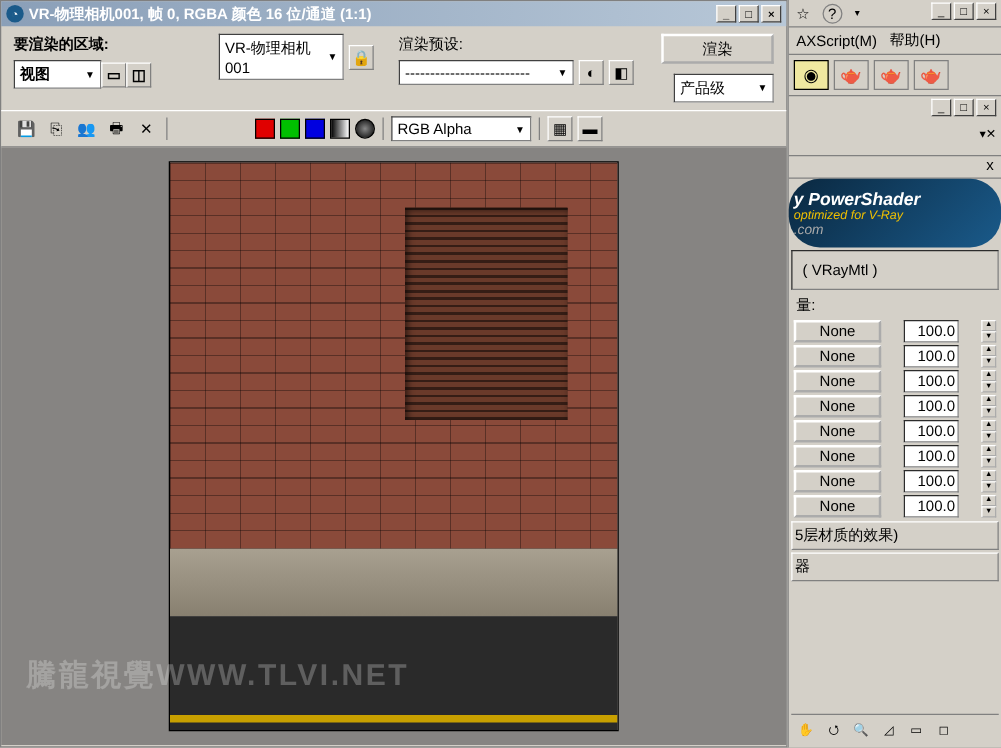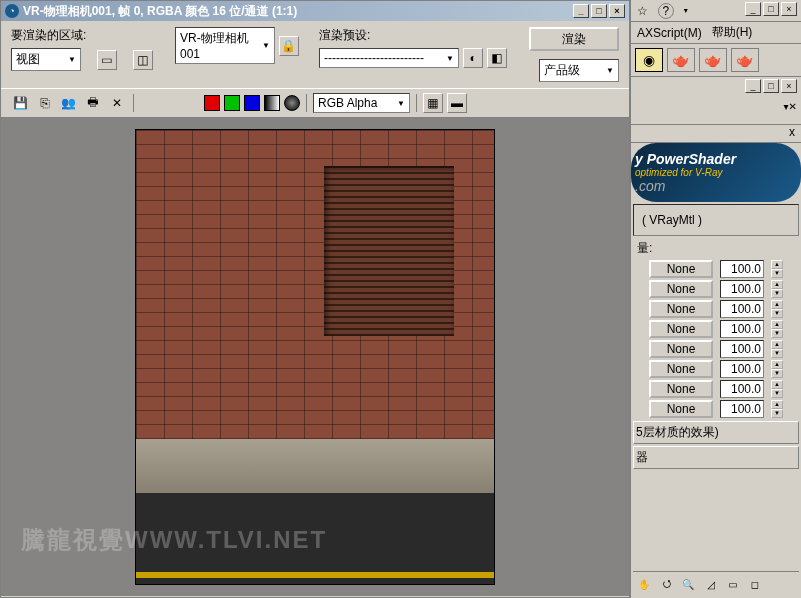--- a/index.html
+++ b/index.html
@@ -12,21 +12,21 @@
 .win-btns { display: flex; gap: 2px; }
 .win-btn { width: 16px; height: 14px; background: #d4d0c8; border: 1px solid #fff; border-right-color: #404040; border-bottom-color: #404040; display: flex; align-items: center; justify-content: center; font-size: 9px; color: #000; cursor: pointer; }
 .combo { background: #fff; border: 1px solid #808080; border-top-color: #404040; border-left-color: #404040; padding: 2px 4px; display: flex; align-items: center; min-width: 40px; }
 .combo .arrow { margin-left: auto; font-size: 8px; }
 .tb-btn { width: 20px; height: 20px; background: #d4d0c8; border: 1px solid #fff; border-right-color: #808080; border-bottom-color: #808080; display: flex; align-items: center; justify-content: center; cursor: pointer; }
 .tb-btn.flat { border: 1px solid transparent; }
 .render-btn { width: 90px; height: 24px; background: #d4d0c8; border: 2px outset #fff; cursor: pointer; }
 
 .row2 { display: flex; padding: 6px 10px; gap: 4px; align-items: flex-start; }
 .col { display: flex; flex-direction: column; gap: 4px; }
-.col-area { width: 160px; }
+.col-area { width: 160px; font-weight: bold; }
 .col-vp { width: 140px; }
 .col-preset { width: 200px; }
 .col-render { margin-left: auto; justify-content: center; }
 
 .icon-row { display: flex; align-items: center; gap: 4px; padding: 4px 10px; border-top: 1px solid #fff; border-bottom: 1px solid #808080; background: #d4d0c8; }
 .color-swatch { width: 16px; height: 16px; border: 1px solid #000; display: inline-block; }
 .swatch-red { background: #e00000; } .swatch-green { background: #00c000; } .swatch-blue { background: #0000e0; } .swatch-circle { background: radial-gradient(circle, #888, #000); border-radius: 50%; }
 
 .viewport { position: relative; width: 100%; height: 478px; background: #868482; display: flex; align-items: center; justify-content: center; }
 .render-img { width: 360px; height: 456px; position: relative; overflow: hidden; border: 1px solid #000; }
@@ -42,24 +42,24 @@
 .right-panel { position: absolute; left: 630px; top: 0; width: 171px; height: 598px; background: #d4d0c8; border-left: 1px solid #808080; }
 .menu-row { display: flex; padding: 2px 6px; gap: 10px; align-items: center; border-bottom: 1px solid #808080; height: 22px; }
 .app-btns { position: absolute; right: 4px; top: 2px; display: flex; gap: 2px; }
 .teapot-row { display: flex; padding: 4px; gap: 4px; border-bottom: 1px solid #808080; }
 .teapot { width: 28px; height: 24px; border: 1px solid #808080; display: flex; align-items: center; justify-content: center; font-size: 14px; }
 .teapot.active { border: 1px solid #000; background: #f0e8a0; }
 
 .panel-section { border: 1px solid #808080; border-top-color: #fff; border-left-color: #fff; margin: 2px; padding: 2px; }
 .powershader { background: linear-gradient(135deg, #0a2840, #1a5a8a); color: #fff; padding: 8px 4px; font-style: italic; border-radius: 25px; }
 .powershader .sub { color: #f0c000; font-size: 10px; }
-.powershader .sub2 { color: #aaa; font-size: 14px; }
+.powershader .sub2 { color: #aaa; font-size: 11px; }
 .mat-name { background: #d4d0c8; padding: 8px; border: 1px inset #808080; margin: 2px; }
 
-.slot-row { display: flex; gap: 7px; padding: 1px 18px; }
+.slot-row { display: flex; gap: 18px; padding: 1px 4px; }
 .slot-btn { flex: 1; height: 18px; background: #d4d0c8; border: 2px outset #fff; text-align: center; line-height: 14px; cursor: pointer; }
 .spinner { width: 44px; height: 18px; background: #fff; border: 1px inset #808080; text-align: right; padding-right: 2px; line-height: 16px; }
 .spin-btns { width: 12px; display: flex; flex-direction: column; }
 .spin-btn { height: 9px; background: #d4d0c8; border: 1px outset #fff; font-size: 6px; line-height: 6px; text-align: center; cursor: pointer; }
 
 .bottom-tools { position: absolute; bottom: 2px; left: 2px; right: 2px; display: flex; gap: 2px; padding: 2px; border-top: 1px solid #808080; }
 .close-x { padding: 0 4px; }
 .small-icon { font-size: 10px; }
 .divider-v { width: 1px; height: 18px; background: #808080; margin: 0 2px; }
 </style>
@@ -74,21 +74,21 @@
     <div class="win-btns">
       <div class="win-btn">_</div>
       <div class="win-btn">□</div>
       <div class="win-btn">×</div>
     </div>
   </div>
 
   <div class="row2">
     <div class="col col-area">
       <label>要渲染的区域:</label>
-      <div style="display:flex;gap:16px;align-items:center">
+      <div style="display:flex;gap:0;align-items:center">
         <div class="combo" style="width:70px">
           <span>视图</span>
             <span class="arrow">▼</span>
         </div>
         <div class="tb-btn">▭</div>
         <div class="tb-btn">◫</div>
       </div>
     </div>
     <div class="col col-vp">
       <div style="display:flex;gap:4px;align-items:center">
@@ -126,21 +126,21 @@
     <div class="tb-btn flat">🖶</div>
     <div class="tb-btn flat">✕</div>
     <div class="divider-v"></div>
     <div style="width:60px"></div>
     <span class="color-swatch swatch-red"></span>
     <span class="color-swatch swatch-green"></span>
     <span class="color-swatch swatch-blue"></span>
     <span class="color-swatch" style="background:linear-gradient(to right,#000,#fff)"></span>
     <span class="color-swatch swatch-circle"></span>
     <div class="divider-v"></div>
-    <div class="combo" style="width:97px">
+    <div class="combo" style="width:112px">
       <span>RGB Alpha</span>
         <span class="arrow">▼</span>
     </div>
     <div class="divider-v"></div>
     <div class="tb-btn">▦</div>
     <div class="tb-btn">▬</div>
   </div>
 
   <div class="viewport">
     <div class="render-img">

